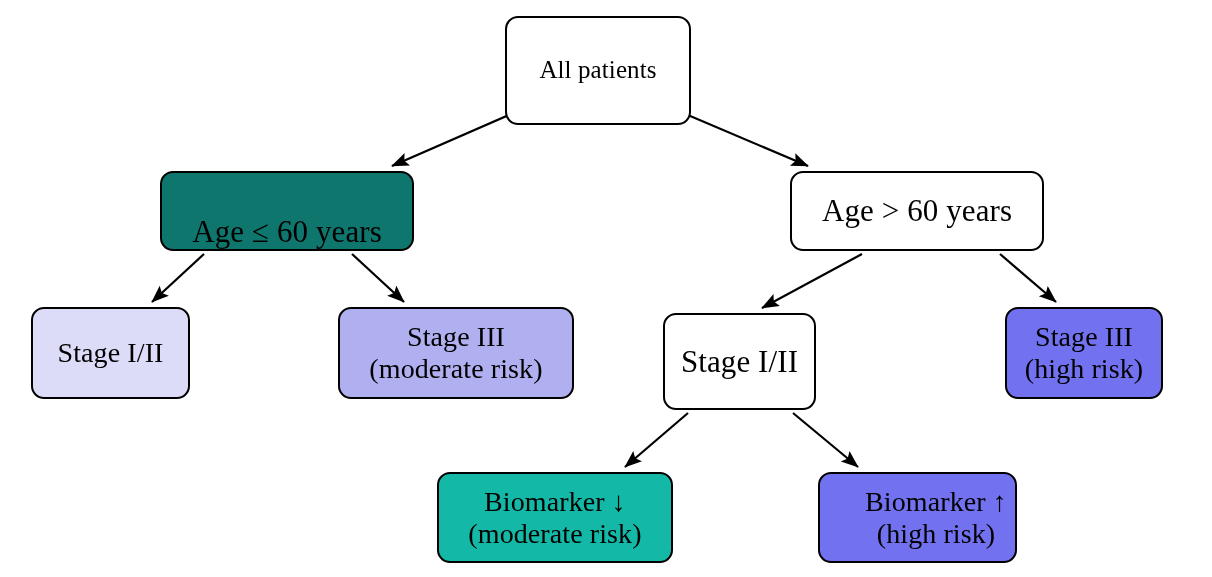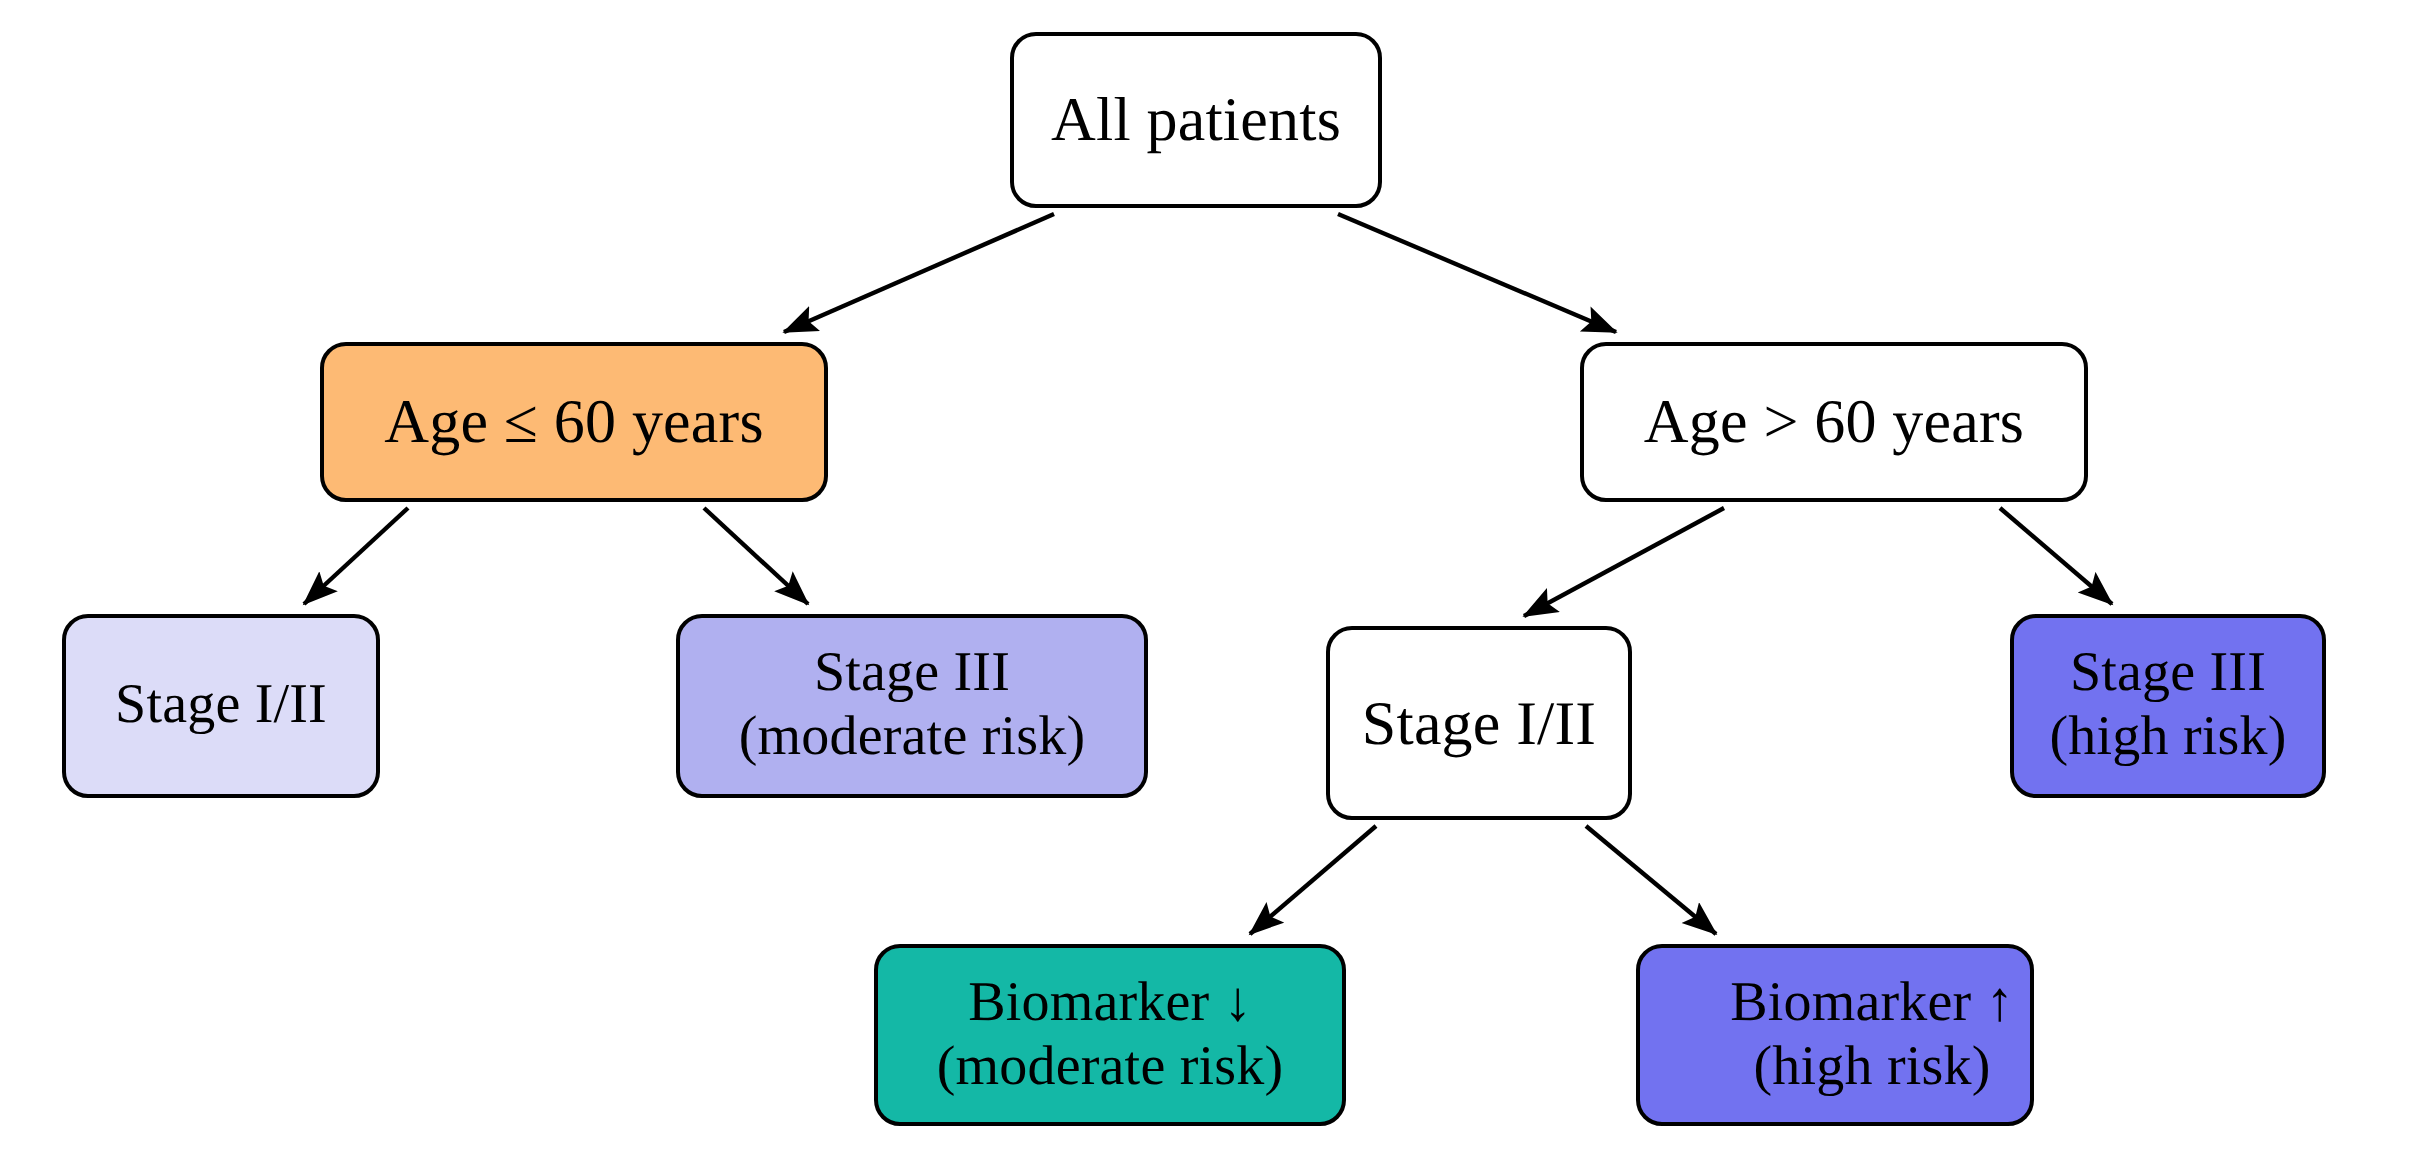--- a/index.html
+++ b/index.html
@@ -35,21 +35,21 @@
     text-align: center;
     color: #000000;
     line-height: 1.14;
     letter-spacing: 0.1px;
     z-index: 2;
   }
   .node .line {
     display: block;
     white-space: nowrap;
   }
-  .n-root      { left: 505px; top: 16px;  width: 186px; height: 88px;  font-size: 31px; }
+  .n-root      { left: 505px; top: 16px;  width: 186px; height: 109px;  font-size: 25px; }
   .n-age-le    { left: 160px; top: 171px; width: 254px; height: 80px;  font-size: 31px; }
   .n-age-gt    { left: 790px; top: 171px; width: 254px; height: 80px;  font-size: 31px; }
   .n-low       { left: 31px;  top: 307px; width: 159px; height: 92px;  font-size: 28px; }
   .n-mod3      { left: 338px; top: 307px; width: 236px; height: 92px;  font-size: 28px; }
   .n-stage12   { left: 663px; top: 313px; width: 153px; height: 97px;  font-size: 31px; }
   .n-high3     { left: 1005px;top: 307px; width: 158px; height: 92px;  font-size: 28px; }
   .n-bio-down  { left: 437px; top: 472px; width: 236px; height: 91px;  font-size: 28px; }
   .n-bio-up    { left: 818px; top: 472px; width: 199px; height: 91px;  font-size: 28px; }
 </style>
 </head>
@@ -76,21 +76,21 @@
 
       <line x1="688" y1="413" x2="625" y2="467"></line>
       <line x1="793" y1="413" x2="858" y2="467"></line>
     </g>
   </svg>
 
   <div class="node n-root" style="background-color: rgb(255, 255, 255); border-color: rgb(0, 0, 0); color: rgb(0, 0, 0);">
     <span class="line">All patients</span>
   </div>
 
-  <div class="node n-age-le" style="background-color: #fdba74; border-color: rgb(0, 0, 0); color: rgb(0, 0, 0);">
+  <div class="node n-age-le" style="background-color: #0f766e; border-color: rgb(0, 0, 0); color: rgb(0, 0, 0); justify-content: flex-end;">
     <span class="line">Age ≤ 60 years</span>
   </div>
 
   <div class="node n-age-gt" style="background-color: rgb(255, 255, 255); border-color: rgb(0, 0, 0); color: rgb(0, 0, 0);">
     <span class="line">Age &gt; 60 years</span>
   </div>
 
   <div class="node n-low" style="background-color: rgb(220, 220, 248); border-color: rgb(0, 0, 0); color: rgb(0, 0, 0);">
     <span class="line">Stage I/II</span>
   </div>

